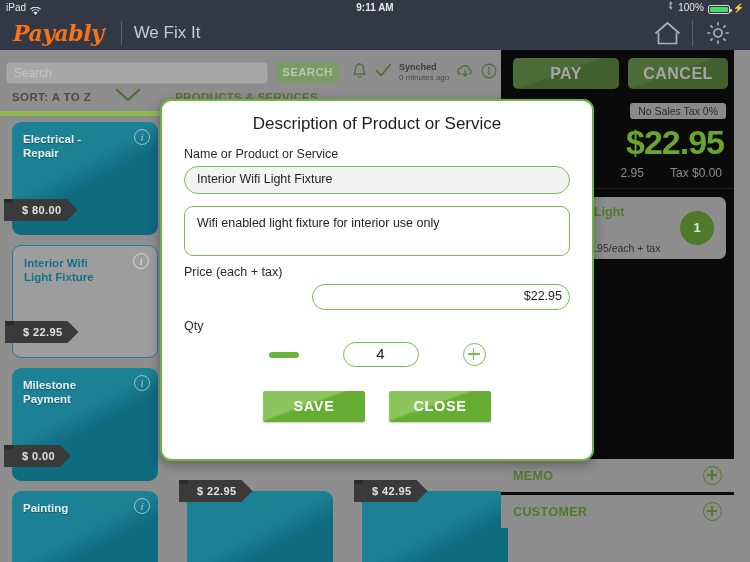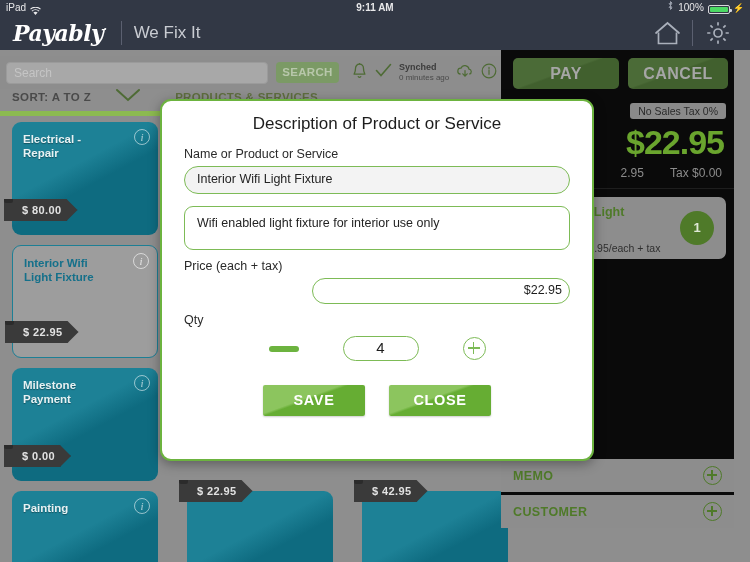--- a/index.html
+++ b/index.html
@@ -25,21 +25,21 @@
   .batt > i { display:block; height:100%; width:100%; background:#4cd964; border-radius:1px; }
   .batt::after { content:""; position:absolute; right:-3px; top:3px; width:2px; height:3px; background:#d8d8dc; border-radius:0 1px 1px 0; }
 
   
   .appbar {
     position: absolute; top: 16px; left: 0; width: 750px; height: 34px;
     background: #323845;
     display: flex; align-items: center;
   }
   .brand {
-    color: #ffffff; font-family: "DejaVu Serif", serif; font-style: italic;
+    color: #f97316; font-family: "DejaVu Serif", serif; font-style: italic;
     font-size: 22px; font-weight: bold; padding-left: 13px; letter-spacing: -0.5px;
   }
   .brand .dot { font-size: 11px; vertical-align: super; }
   .brand-sep { width: 1px; height: 24px; background: #5b6070; margin: 0 12px 0 14px; }
   .merchant { color: #c9ccd2; font-size: 17px; }
   .appbar-right { margin-left: auto; display:flex; align-items:center; padding-right: 12px; gap: 0px; }
   .icon-btn { width: 40px; height: 32px; display:flex; align-items:center; justify-content:center; }
   .vsep { width:1px; height:26px; background:#5b6070; margin:0 5px; }
 
   
@@ -173,21 +173,21 @@
   .modal h1 {
     font-size: 17px; font-weight: normal; color: #1d1d1d; text-align:center;
     padding: 13px 0 13px 0;
   }
   .flabel { font-size: 12.5px; color: #2a2a2a; margin-bottom: 5px; }
   .ftext {
     width: 100%; height: 28px; border: 1.6px solid #7dbb56; border-radius: 14px;
     background: #f3f3f3; font-size: 12.5px; color: #232323; padding: 0 12px; line-height: 25px;
   }
   .ftextarea {
-    width: 100%; height: 44px; border: 1.6px solid #7dbb56; border-radius: 9px;
+    width: 100%; height: 50px; border: 1.6px solid #7dbb56; border-radius: 9px;
     background: #fff; font-size: 12.5px; color: #232323; padding: 9px 12px;
   }
   .sp12 { height: 12px; }
   .sp9 { height: 9px; }
   .price-wrap { display:flex; justify-content:flex-end; }
   .fprice {
     width: 258px; height: 26px; border: 1.6px solid #7dbb56; border-radius: 13px;
     background:#fff; font-size: 12.5px; color:#1d1d1d; text-align:right; padding: 0 7px;
     line-height: 23px;
   }

